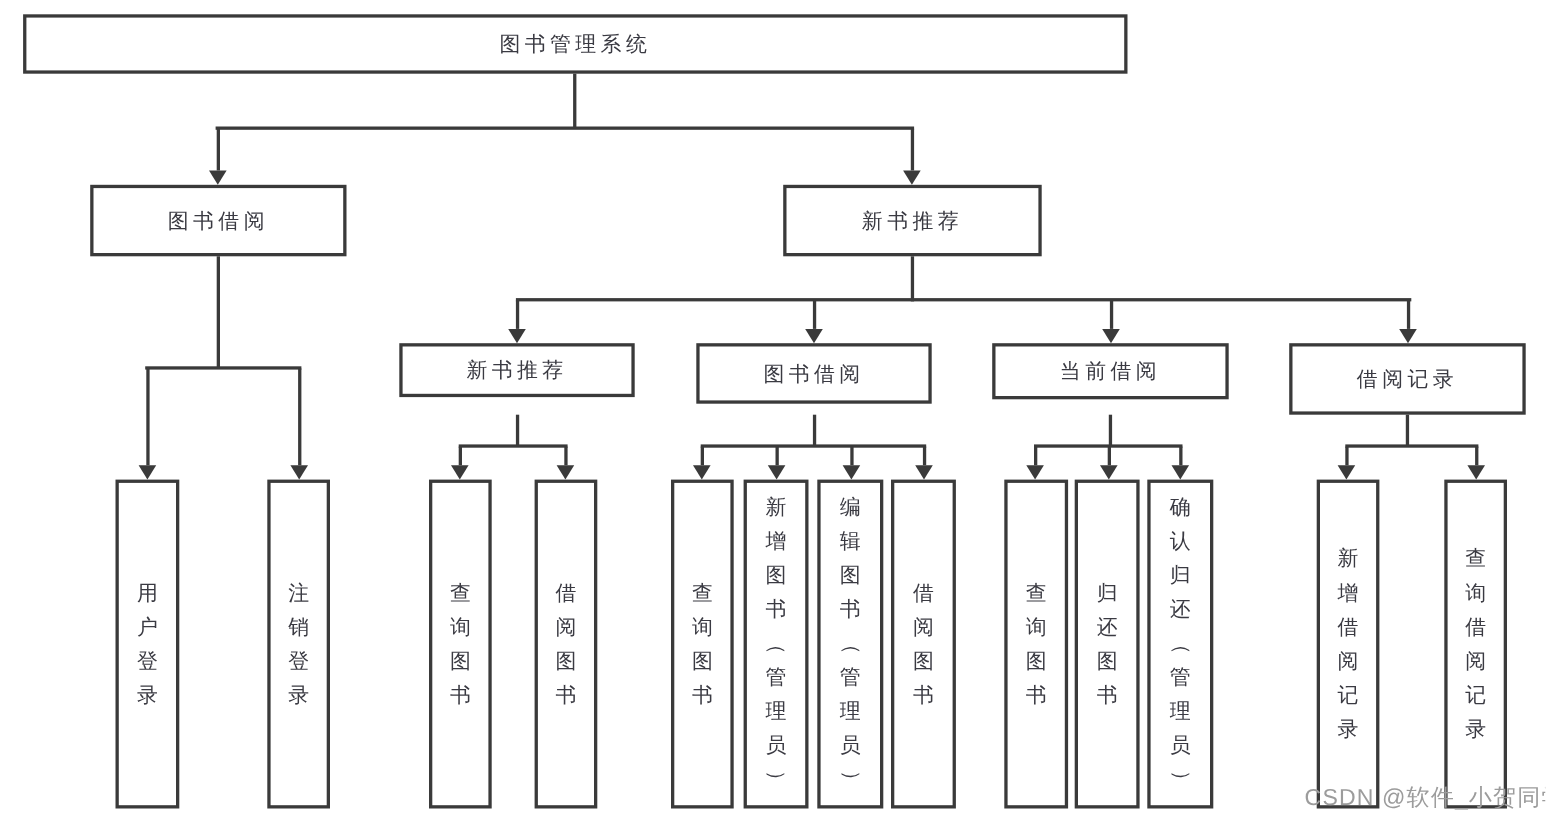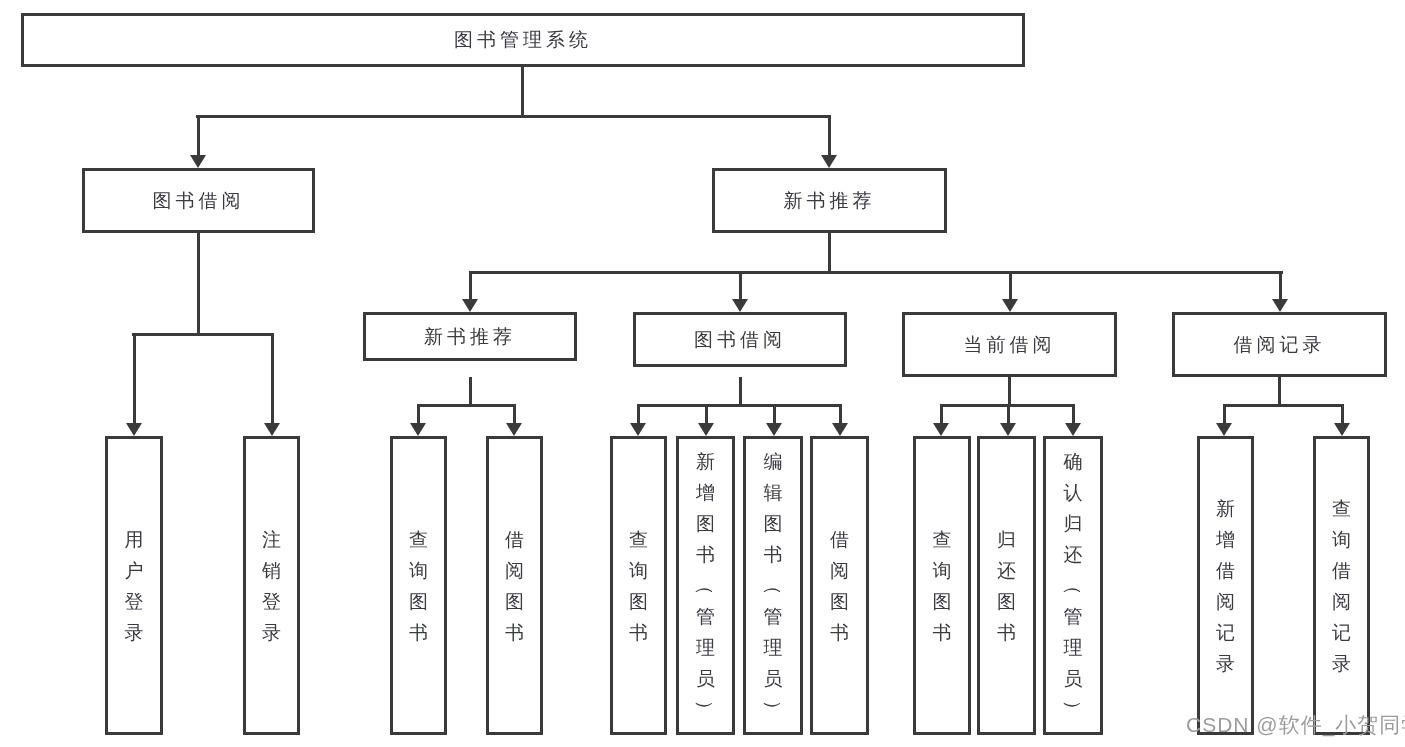--- a/index.html
+++ b/index.html
@@ -37,21 +37,21 @@
 
 <div class="stage">
 
   <div class="node h" style="left:21px;top:13px;width:1004px;height:54px">图书管理系统</div>
 
   <div class="node h" style="left:82px;top:168px;width:233px;height:65px">图书借阅</div>
   <div class="node h" style="left:712px;top:168px;width:235px;height:65px">新书推荐</div>
 
   <div class="node h" style="left:363px;top:312px;width:214px;height:49px">新书推荐</div>
   <div class="node h" style="left:633px;top:312px;width:214px;height:55px">图书借阅</div>
-  <div class="node h" style="left:902px;top:312px;width:215px;height:65px">当前借阅</div>
+  <div class="node h" style="left:902px;top:312px;width:215px;height:51px">当前借阅</div>
   <div class="node h" style="left:1172px;top:312px;width:215px;height:65px">借阅记录</div>
 
   <div class="node v" style="left:105px;top:436px;width:58px;height:299px">
       <span class="vch">用</span>
       <span class="vch">户</span>
       <span class="vch">登</span>
       <span class="vch">录</span>
     </div>
   <div class="node v" style="left:243px;top:436px;width:57px;height:299px">
       <span class="vch">注</span>

